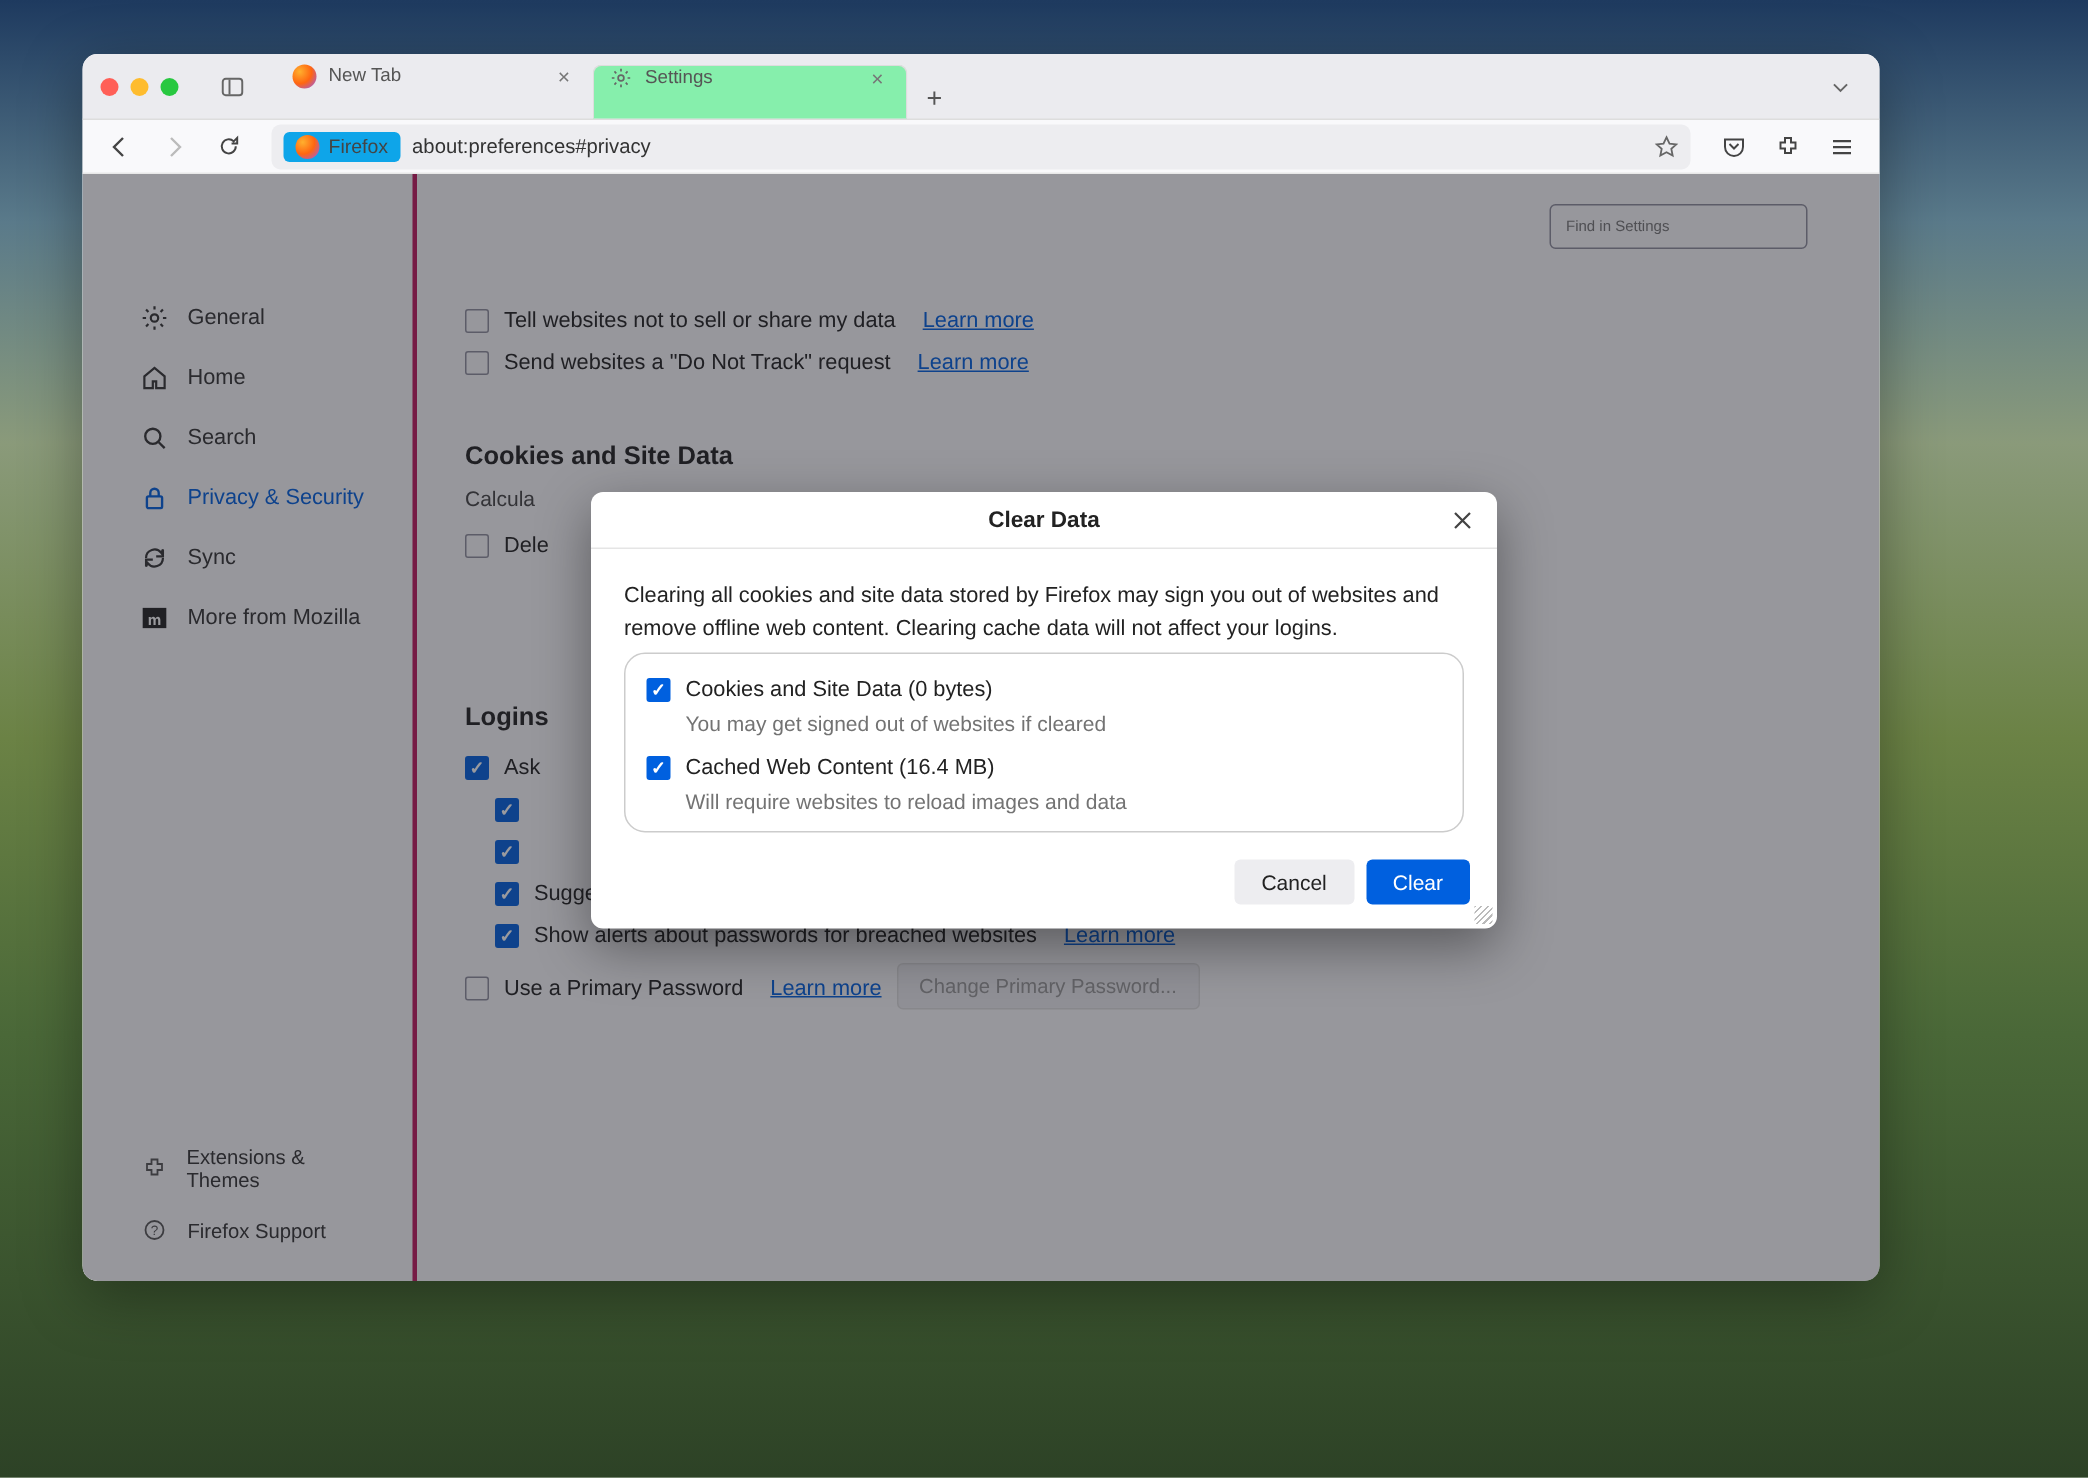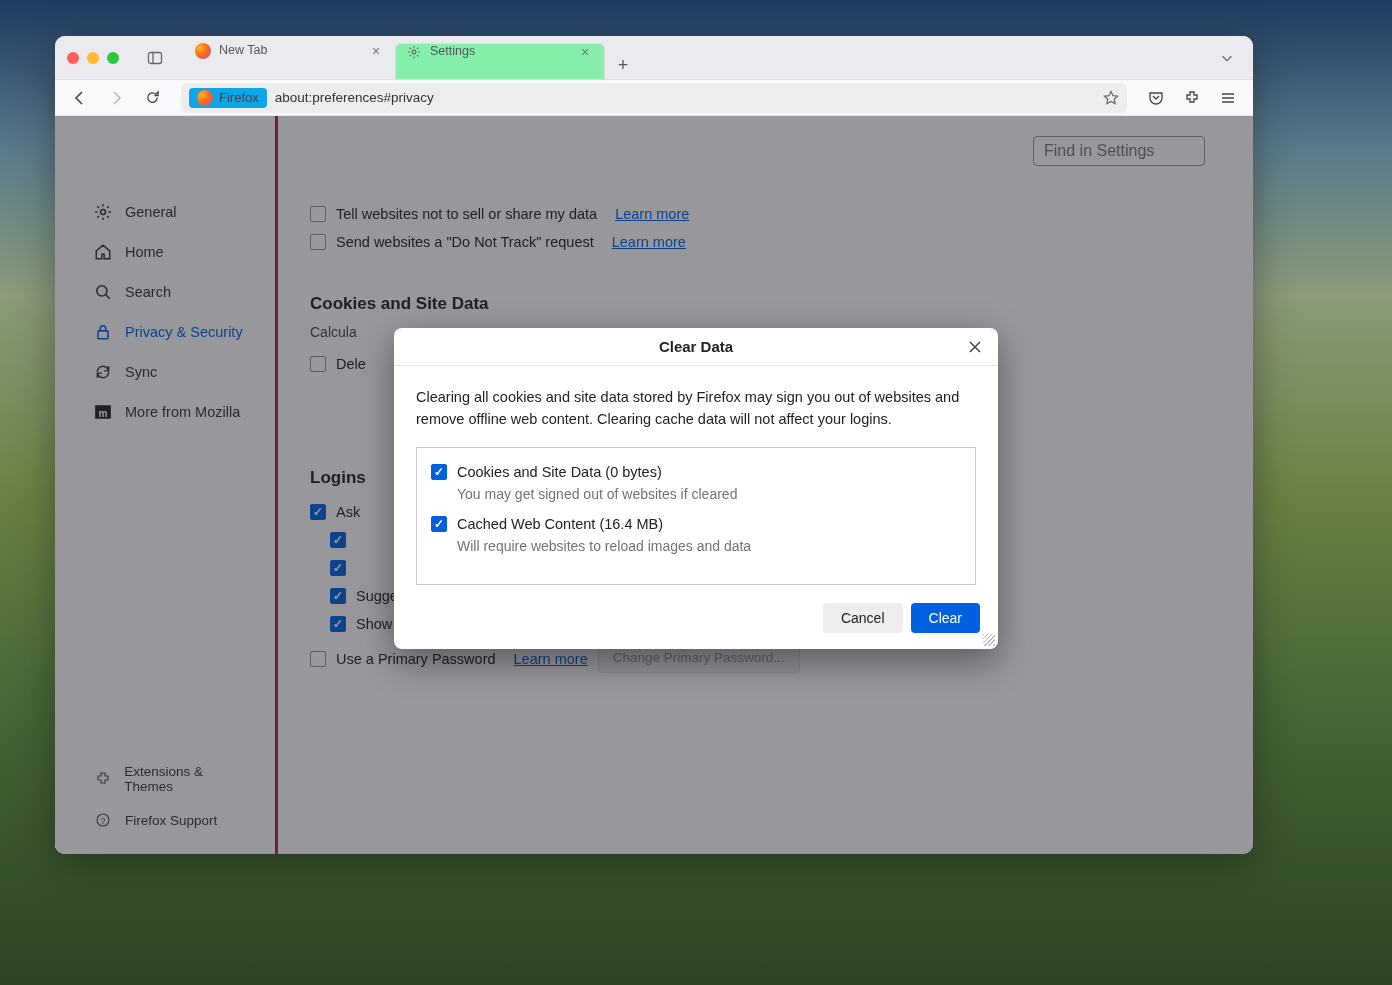--- a/index.html
+++ b/index.html
@@ -31,39 +31,39 @@
 .urlbar-star{margin-left:auto;color:#666}
 .tb-icon{width:30px;height:30px;display:flex;align-items:center;justify-content:center;color:#333}
 .content{flex:1;display:flex;overflow:hidden;position:relative}
 .sidebar{width:223px;background:#f9f9fb;border-right:3px solid #be185d;padding-top:76px;display:flex;flex-direction:column}
 .side-item{display:flex;align-items:center;gap:12px;padding:10px 24px 10px 38px;font-size:14.5px;color:#333;cursor:pointer}
 .side-item.active{color:#0060df}
 .side-item .icon{width:20px;height:20px;display:flex;align-items:center;justify-content:center}
 .side-footer{margin-top:auto;padding-bottom:16px}
 .side-footer .side-item{font-size:13.5px;padding:8px 24px 8px 38px}
 .main{flex:1;overflow-y:auto;padding:24px 32px;position:relative}
-.search-settings{position:absolute;right:48px;top:20px;width:172px;height:30px;border:1px solid #8f8f9d;border-radius:4px;padding:0 10px;font-size:16px;color:#777;display:flex;align-items:center;background:#f9f9fb}
+.search-settings{position:absolute;right:48px;top:20px;width:172px;height:30px;border:1px solid #8f8f9d;border-radius:4px;padding:0 10px;font-size:10px;color:#777;display:flex;align-items:center;background:#f9f9fb}
 .settings-body{padding-top:60px;max-width:680px}
 .check-row{display:flex;align-items:center;gap:10px;padding:6px 0;font-size:14.5px;color:#222}
 .check-row.indent{padding-left:20px}
 .checkbox{width:16px;height:16px;border:1.5px solid #8f8f9d;border-radius:2px;flex-shrink:0;display:flex;align-items:center;justify-content:center}
 .checkbox.checked{background:#0060df;border-color:#0060df}
 .checkbox.checked::after{content:"✓";color:#fff;font-size:12px;font-weight:bold}
 .learn-link{color:#0060df;text-decoration:underline;cursor:pointer;margin-left:8px}
 .section-title{font-size:17px;font-weight:600;color:#222;margin-top:38px;margin-bottom:10px}
 .sub-text{font-size:14px;color:#444;margin-bottom:10px}
 .note-text{font-size:13.5px;color:#666;margin-top:6px;padding-left:22px}
 .change-pwd-btn{float:right;padding:7px 14px;font-size:13.5px;color:#999;background:#ededf0;border:1px solid #ddd;border-radius:4px;margin-top:-2px}
 .dim-overlay{position:absolute;inset:0;background:rgba(30,30,40,.45);z-index:40}
 .dialog{position:absolute;left:50%;top:328px;transform:translateX(-50%);width:604px;background:#fff;border-radius:8px;box-shadow:0 12px 36px rgba(0,0,0,.4);z-index:50;overflow:hidden}
 .dialog-header{display:flex;align-items:center;justify-content:center;height:38px;border-bottom:1px solid #e5e5e5;position:relative;font-size:15px;font-weight:600;color:#222}
 .dialog-close{position:absolute;right:12px;top:8px;width:22px;height:22px;display:flex;align-items:center;justify-content:center;color:#444;cursor:pointer;font-size:16px}
 .dialog-body{padding:20px 22px 18px}
-.dialog-desc{font-size:14.5px;color:#222;line-height:1.55;margin-bottom:16px}
-.option-box{border:1px solid #ccc;border-radius:0;padding:16px 14px 12px}
+.dialog-desc{font-size:14.5px;color:#222;line-height:1.55;margin-bottom:4px}
+.option-box{border:1px solid #ccc;border-radius:14px;padding:16px 14px 12px}
 .opt{display:flex;gap:10px;margin-bottom:6px}
 .opt-main{font-size:14.5px;color:#222}
 .opt-sub{font-size:14px;color:#737373;margin-left:26px;margin-bottom:14px}
 .dialog-footer{display:flex;justify-content:flex-end;gap:8px;padding:0 18px 16px}
 .btn{padding:7px 18px;font-size:14px;border-radius:4px;border:none;cursor:pointer}
 .btn-cancel{background:#ededf0;color:#222}
 .btn-primary{background:#0060df;color:#fff;font-weight:500}
 .resize-grip{position:absolute;right:3px;bottom:3px;width:12px;height:12px;background:repeating-linear-gradient(135deg,#bbb 0 1px,transparent 1px 3px)}
 svg{display:block}
 </style>
@@ -306,21 +306,21 @@
     <div class="option-box">
       <div class="opt">
         <span class="checkbox checked"></span>
         <span class="opt-main">Cookies and Site Data (0 bytes)</span>
       </div>
       <div class="opt-sub">You may get signed out of websites if cleared</div>
       <div class="opt">
         <span class="checkbox checked"></span>
         <span class="opt-main">Cached Web Content (16.4 MB)</span>
       </div>
-      <div class="opt-sub" style="margin-bottom:18px">Will require websites to reload images and data</div>
+      <div class="opt-sub" style="margin-bottom:0">Will require websites to reload images and data</div>
     </div>
   </div>
   <div class="dialog-footer">
     <button class="btn btn-cancel">Cancel</button>
     <button class="btn btn-primary">Clear</button>
   </div>
   <div class="resize-grip"></div>
 </div>
 
 </body></html>

